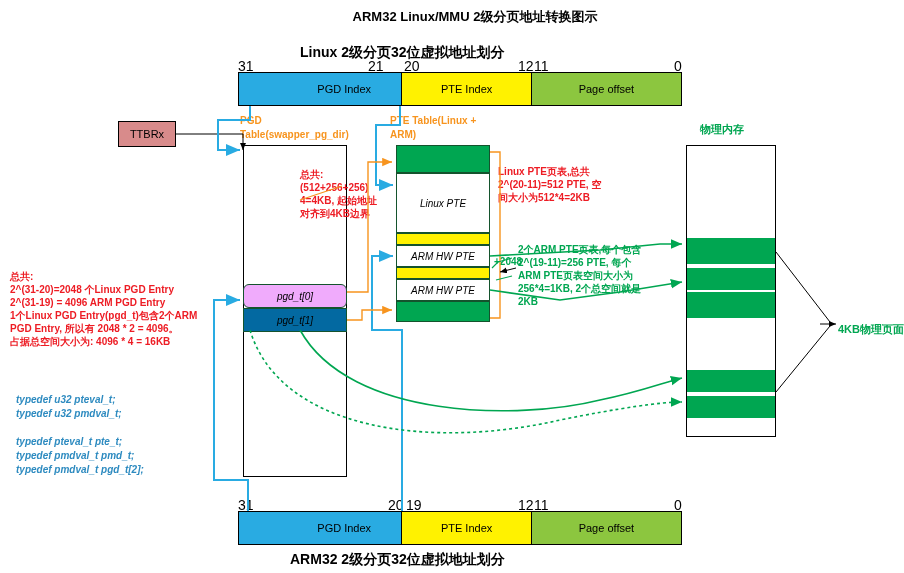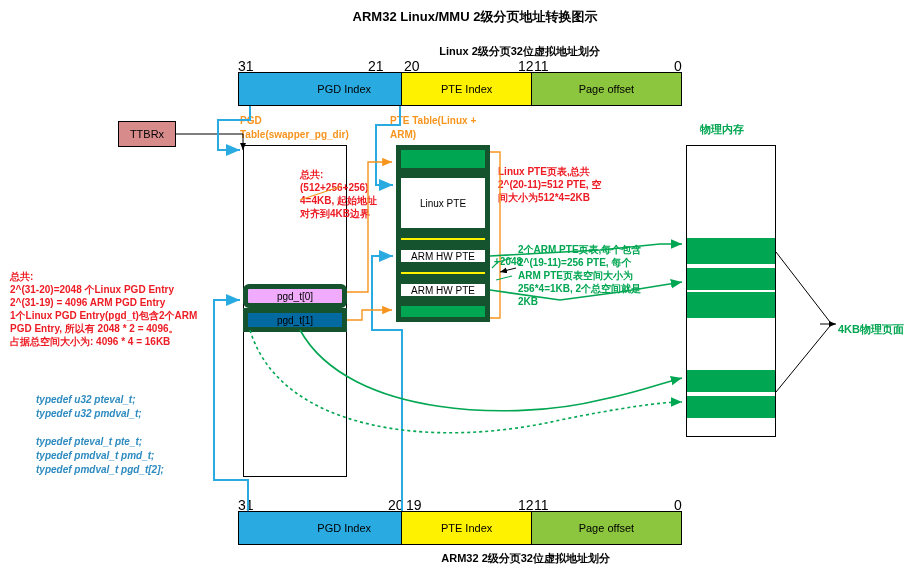--- a/index.html
+++ b/index.html
@@ -7,33 +7,33 @@
     width:904px;height:573px;position:relative;
     background:#ffffff;
     font-family:"Liberation Sans", sans-serif;
     overflow:hidden;
   }
   .abs{position:absolute;}
   #title{
     left:0;top:8px;width:904px;text-align:center;
     font-size:13px;font-weight:bold;color:#000;padding-left:23px;
   }
-  .cap{font-size:11px;font-weight:bold;color:#000;text-align:right;}
+  .cap{font-size:14px;font-weight:bold;color:#000;text-align:left;}
   
   .bar{position:absolute;height:34px;border:1px solid #000;box-sizing:border-box;display:flex;}
   .seg{box-sizing:border-box;border-right:1px solid #000;display:flex;align-items:center;justify-content:center;
        font-size:11px;color:#000;}
   .seg:last-child{border-right:none;}
   .seg-blue{background:#29ABE2;padding-left:48px;}
   .seg-yellow{background:#FFF200;}
   .seg-green{background:#8CC63F;}
   .bitlab{position:absolute;font-size:14px;color:#000;}
   
   .boxouter{position:absolute;border:1px solid #000;box-sizing:border-box;background:#fff;}
-  .row{position:absolute;box-sizing:border-box;border:5px solid #14532d;display:flex;align-items:center;justify-content:center;font-size:10px;color:#000;}
+  .row{position:absolute;box-sizing:border-box;border:1px solid #14532d;display:flex;align-items:center;justify-content:center;font-size:10px;color:#000;font-style:italic;}
   .lbl{position:absolute;font-size:10px;}
   .red{color:#ED1C24;font-weight:bold;}
   .orange{color:#F7941E;font-weight:bold;}
   .green{color:#00A651;font-weight:bold;}
   .blue{color:#2E8BC0;font-weight:bold;}
   .italic{font-style:italic;}
   svg.overlay{position:absolute;left:0;top:0;width:904px;height:573px;pointer-events:none;}
 </style>
 </head>
 <body>
@@ -115,21 +115,21 @@
 256*4=1KB, 2个总空间就是
 2KB</div>
 
 <div class="lbl red" id="note-left-sum" style="left:10px;top:270px;width:228px;line-height:13px;white-space:pre-line;">总共:
 2^(31-20)=2048 个Linux PGD Entry
 2^(31-19) = 4096 ARM PGD Entry
 1个Linux PGD Entry(pgd_t)包含2个ARM
 PGD Entry, 所以有 2048 * 2 = 4096。
 占据总空间大小为: 4096 * 4 = 16KB</div>
 
-<div class="lbl blue italic" id="note-typedefs" style="left:16px;top:393px;width:210px;line-height:14px;white-space:pre-line;font-weight:bold;margin-left:20px;">typedef u32 pteval_t;
+<div class="lbl blue italic" id="note-typedefs" style="left:16px;top:393px;width:210px;line-height:14px;white-space:pre-line;font-weight:bold;">typedef u32 pteval_t;
 typedef u32 pmdval_t;
 
 typedef pteval_t pte_t;
 typedef pmdval_t pmd_t;
 typedef pmdval_t pgd_t[2];</div>
 
 <svg class="overlay">
   <defs>
     <marker id="ar-black" markerWidth="8" markerHeight="8" refX="7" refY="3" orient="auto">
       <path d="M0,0 L7,3 L0,6 z" fill="#000"></path>

